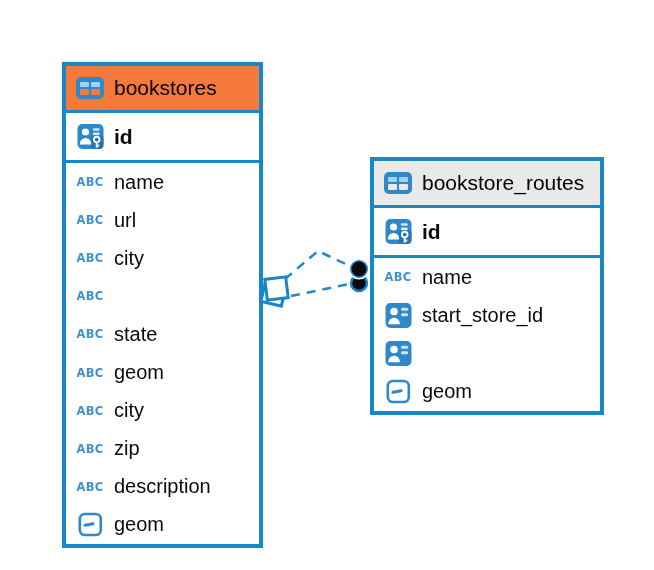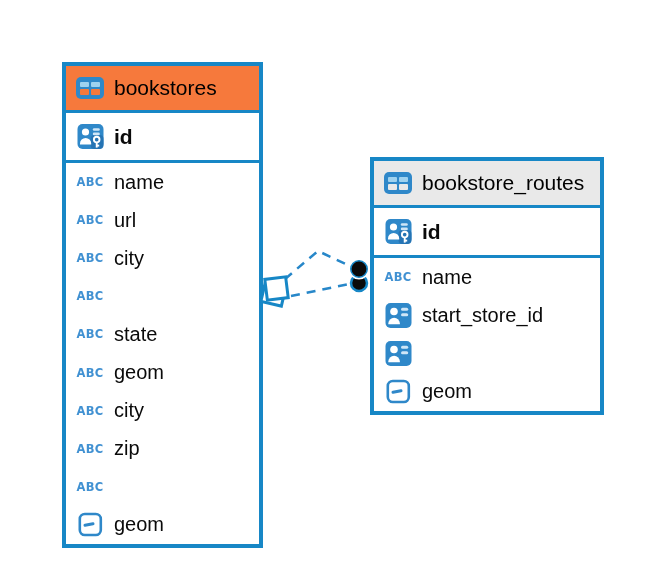--- a/index.html
+++ b/index.html
@@ -122,20 +122,21 @@
         <div class="col-row">
           <span class="icon-cell">
             <span class="abc-glyph">ABC</span>
           </span>
           <span>zip</span>
         </div>
         <div class="col-row">
           <span class="icon-cell">
             <span class="abc-glyph">ABC</span>
           </span>
+          <span>description</span>
         </div>
         <div class="col-row">
           <span class="icon-cell">
             <svg width="27" height="27" viewBox="0 0 27 27">
       <rect x="2.8" y="3" width="21" height="21" rx="5" fill="none" stroke="#2f88c9" stroke-width="2.6"></rect>
       <line x1="8" y1="14.2" x2="16" y2="12.8" stroke="#2f88c9" stroke-width="3" stroke-linecap="round"></line>
             </svg>
           </span>
           <span>geom</span>
         </div>

